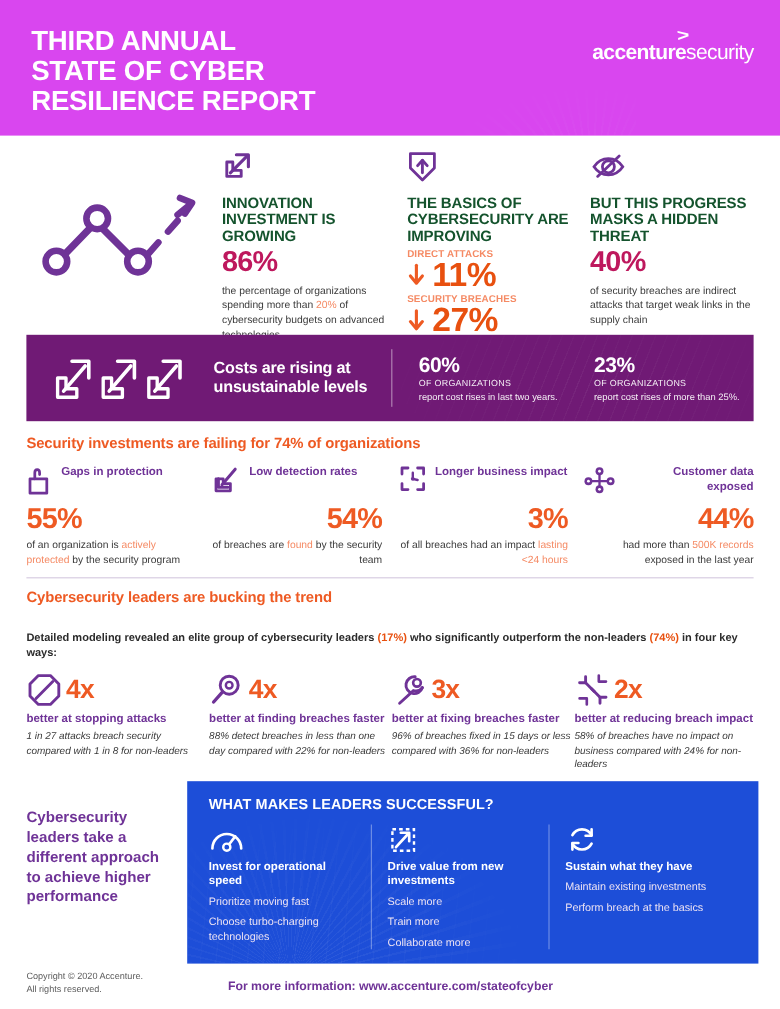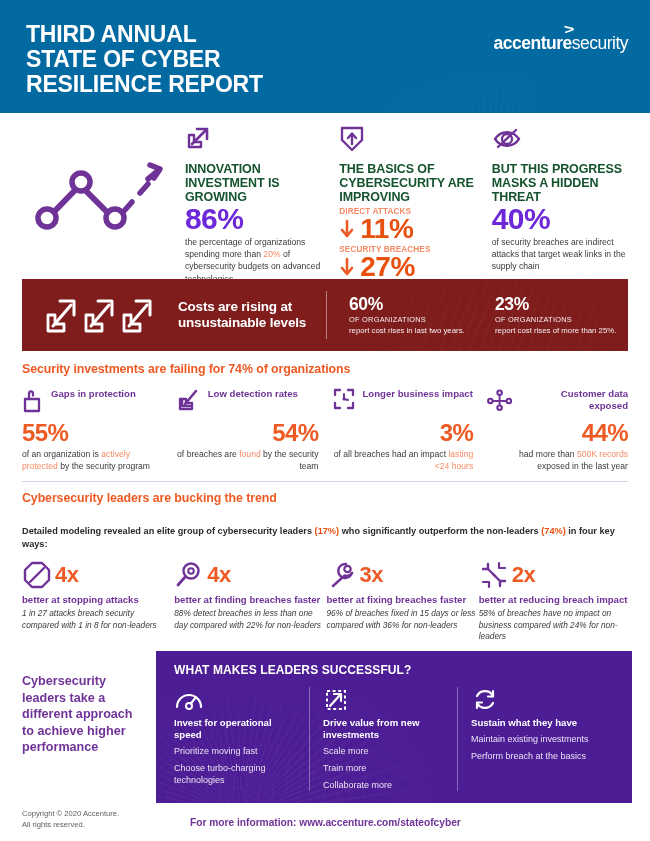--- a/index.html
+++ b/index.html
@@ -8,21 +8,21 @@
     background: #ffffff;
     font-family: "Liberation Sans", "DejaVu Sans", sans-serif;
     overflow: hidden;
   }
   .page { position: relative; width: 650px; height: 841px; background: #ffffff; }
 
   
   .header {
     position: relative;
     height: 113px;
-    background: #0369a1;
+    background: #d946ef;
     overflow: hidden;
   }
   .header .fronds {
     position: absolute; inset: 0;
     background:
       linear-gradient(103deg, rgba(255,255,255,0.055) 0 2px, transparent 2px 11px),
       linear-gradient(118deg, rgba(255,255,255,0.05) 0 3px, transparent 3px 17px),
       linear-gradient(86deg, rgba(255,255,255,0.04) 0 2px, transparent 2px 14px);
     -webkit-mask-image: radial-gradient(ellipse 300px 160px at 72% 55%, #000 10%, transparent 72%);
             mask-image: radial-gradient(ellipse 300px 160px at 72% 55%, #000 10%, transparent 72%);
@@ -68,33 +68,33 @@
   .sec1 { position: relative; padding: 14px 22px 0 22px; height: 160px; }
   .s1-chart { position: absolute; left: 28px; top: 40px; }
   .s1-cols { position: absolute; left: 185px; top: 12px; right: 18px; display: flex; gap: 14px; }
   .s1-col { width: 150px; }
   .s1-col.mid { width: 148px; }
   .s1-icon { height: 32px; margin-bottom: 5px; }
   .s1-head {
     color: #14532d; font-weight: bold; font-size: 12.5px;
     line-height: 14px; text-transform: uppercase; letter-spacing: -0.1px;
   }
-  .s1-big { color: #6d28d9; font-weight: bold; font-size: 30px; line-height: 30px; letter-spacing: -0.6px; }
+  .s1-big { color: #be185d; font-weight: bold; font-size: 24px; line-height: 30px; letter-spacing: -0.6px; }
   .s1-sub { margin-top: 2px; }
   .s1-label {
     color: #f58a64; font-weight: bold; font-size: 8.2px;
     text-transform: uppercase; letter-spacing: 0.1px; margin-top: 3px;
   }
   .s1-arrowline { display: flex; align-items: center; gap: 5px; }
   .s1-arrowline .num { color: #e8500f; font-weight: bold; font-size: 28px; line-height: 26px; letter-spacing: -0.5px; }
 
   
   .banner {
     position: relative; margin: 6px 22px 0 22px; height: 72px;
-    background: #7f1d1d; display: flex; align-items: center; overflow: hidden;
+    background: #701a75; display: flex; align-items: center; overflow: hidden;
   }
   .banner .texture {
     position: absolute; inset: 0;
     background: repeating-linear-gradient(112deg, rgba(255,255,255,0.05) 0 1px, transparent 1px 9px);
     -webkit-mask-image: radial-gradient(ellipse 240px 90px at 78% 60%, #000 5%, transparent 75%);
             mask-image: radial-gradient(ellipse 240px 90px at 78% 60%, #000 5%, transparent 75%);
   }
   .banner-arrows { margin-left: 22px; display: flex; gap: 4px; z-index: 2; }
   .banner-title {
     z-index: 2; margin-left: 24px; width: 130px;
@@ -133,21 +133,21 @@
   .sec3-title { color: #6f3397; font-weight: bold; font-size: 9.6px; line-height: 11.6px; margin-top: 4px; }
   .sec3-txt { margin-top: 3px; font-style: italic; font-size: 8.3px; line-height: 11.4px; color: #3a3a3a; }
 
   
   .sec4 { position: relative; margin-top: 9px; height: 152px; display: flex; }
   .sec4-left {
     width: 156px; padding: 22px 14px 0 22px;
     color: #6f3397; font-weight: bold; font-size: 12.6px; line-height: 16.5px;
   }
   .sec4-right {
-    position: relative; flex: 1; margin-right: 18px; background: #4c1d95; overflow: hidden;
+    position: relative; flex: 1; margin-right: 18px; background: #1d4ed8; overflow: hidden;
     padding: 12px 14px 0 18px;
   }
   .sec4-right .texture {
     position: absolute; inset: 0;
     background:
       repeating-conic-gradient(from 212deg at 18% 108%,
         rgba(255,255,255,0.06) 0deg 1.1deg, transparent 1.1deg 4.4deg),
       repeating-linear-gradient(96deg, rgba(255,255,255,0.035) 0 1px, transparent 1px 13px);
     -webkit-mask-image: radial-gradient(ellipse 240px 170px at 22% 100%, #000 8%, transparent 78%);
             mask-image: radial-gradient(ellipse 240px 170px at 22% 100%, #000 8%, transparent 78%);

